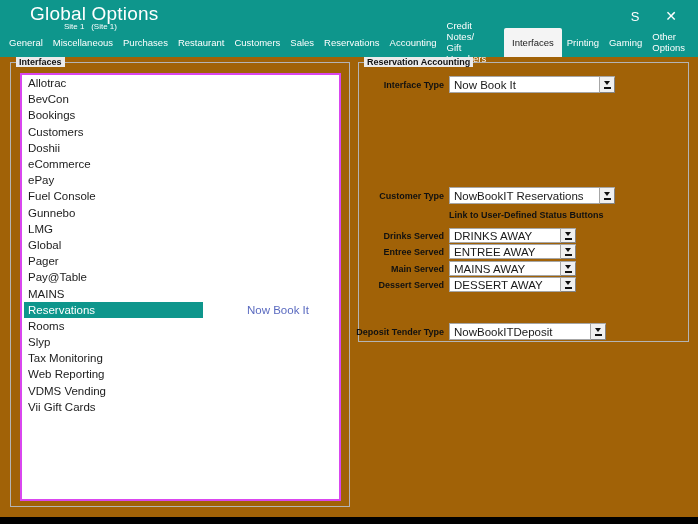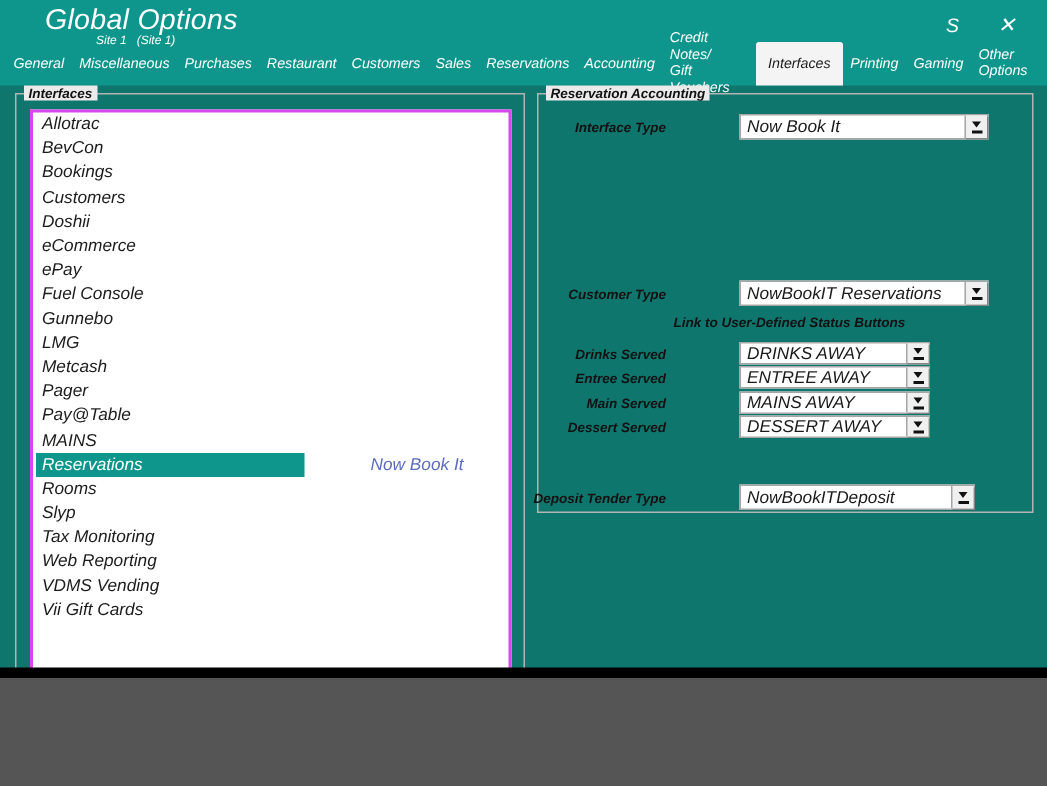--- a/index.html
+++ b/index.html
@@ -1,22 +1,21 @@
 <!DOCTYPE html>
 <html><head>
 <meta charset="utf-8">
 <style>
   * { margin:0; padding:0; box-sizing:border-box; }
   html,body { background:#555; }
   #window {
-    position:relative; width:698px; height:452px;
-    background:#0f766e; overflow:hidden;
+    position:relative; width:698px; height:524px;
+    background:#a16207; overflow:hidden;
     font-family:"Liberation Sans", sans-serif;
     color:#1a1a1a;
-    font-style:italic;
   }
   
   .header {
     position:absolute; left:0; top:0; right:0; height:57px;
     background:#0E968C;
   }
   .win-title {
     position:absolute; left:30px; top:3px;
     font-size:19px; font-weight:400; color:#fff; letter-spacing:0.2px;
   }
@@ -75,21 +74,21 @@
   .row-label.selected {
     background:#0E968C; color:#fff; width:179px;
   }
   .row-extra {
     position:absolute; left:223px; top:0; height:100%;
     display:flex; align-items:center;
     color:#5B6BC0; font-size:11.5px; white-space:nowrap;
   }
   
   .frow {
-    position:absolute; left:0; display:flex; align-items:center;gap:44px;
+    position:absolute; left:0; display:flex; align-items:center;
   }
   .flabel {
     width:85px; margin-right:5px; display:flex; justify-content:flex-end;
     font-size:9px; font-weight:bold; color:#111; white-space:nowrap;
   }
   .combo {
     display:flex; align-items:stretch; height:17px;
     background:#fff; border:1px solid #A6A6A6; cursor:default;
   }
   .combo.h15 { height:15px; }
@@ -189,21 +188,21 @@
       <div class="list-row">
           <span class="row-label">Fuel Console</span>
         </div>
       <div class="list-row">
           <span class="row-label">Gunnebo</span>
         </div>
       <div class="list-row">
           <span class="row-label">LMG</span>
         </div>
       <div class="list-row">
-          <span class="row-label">Metcash</span>
+          <span class="row-label">Global</span>
         </div>
       <div class="list-row">
           <span class="row-label">Pager</span>
         </div>
       <div class="list-row">
           <span class="row-label">Pay@Table</span>
         </div>
       <div class="list-row">
           <span class="row-label">MAINS</span>
         </div>

